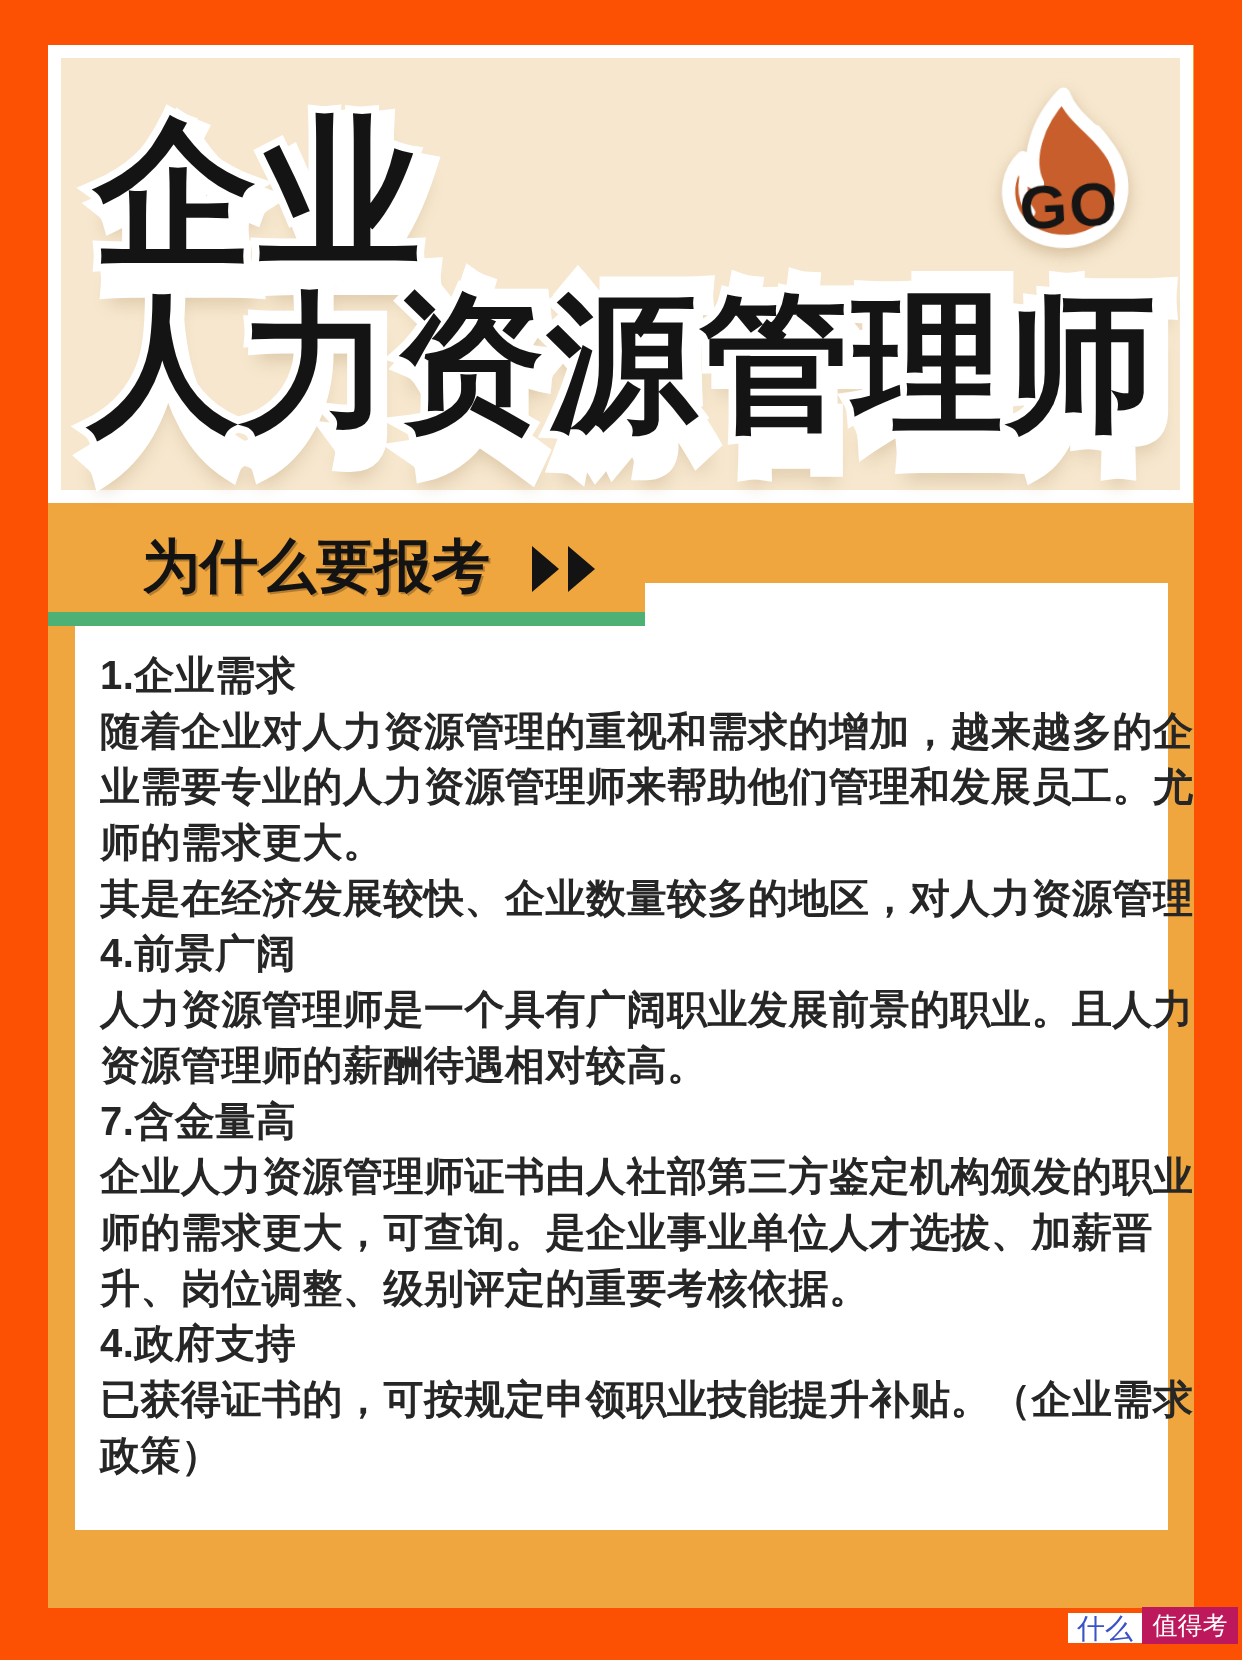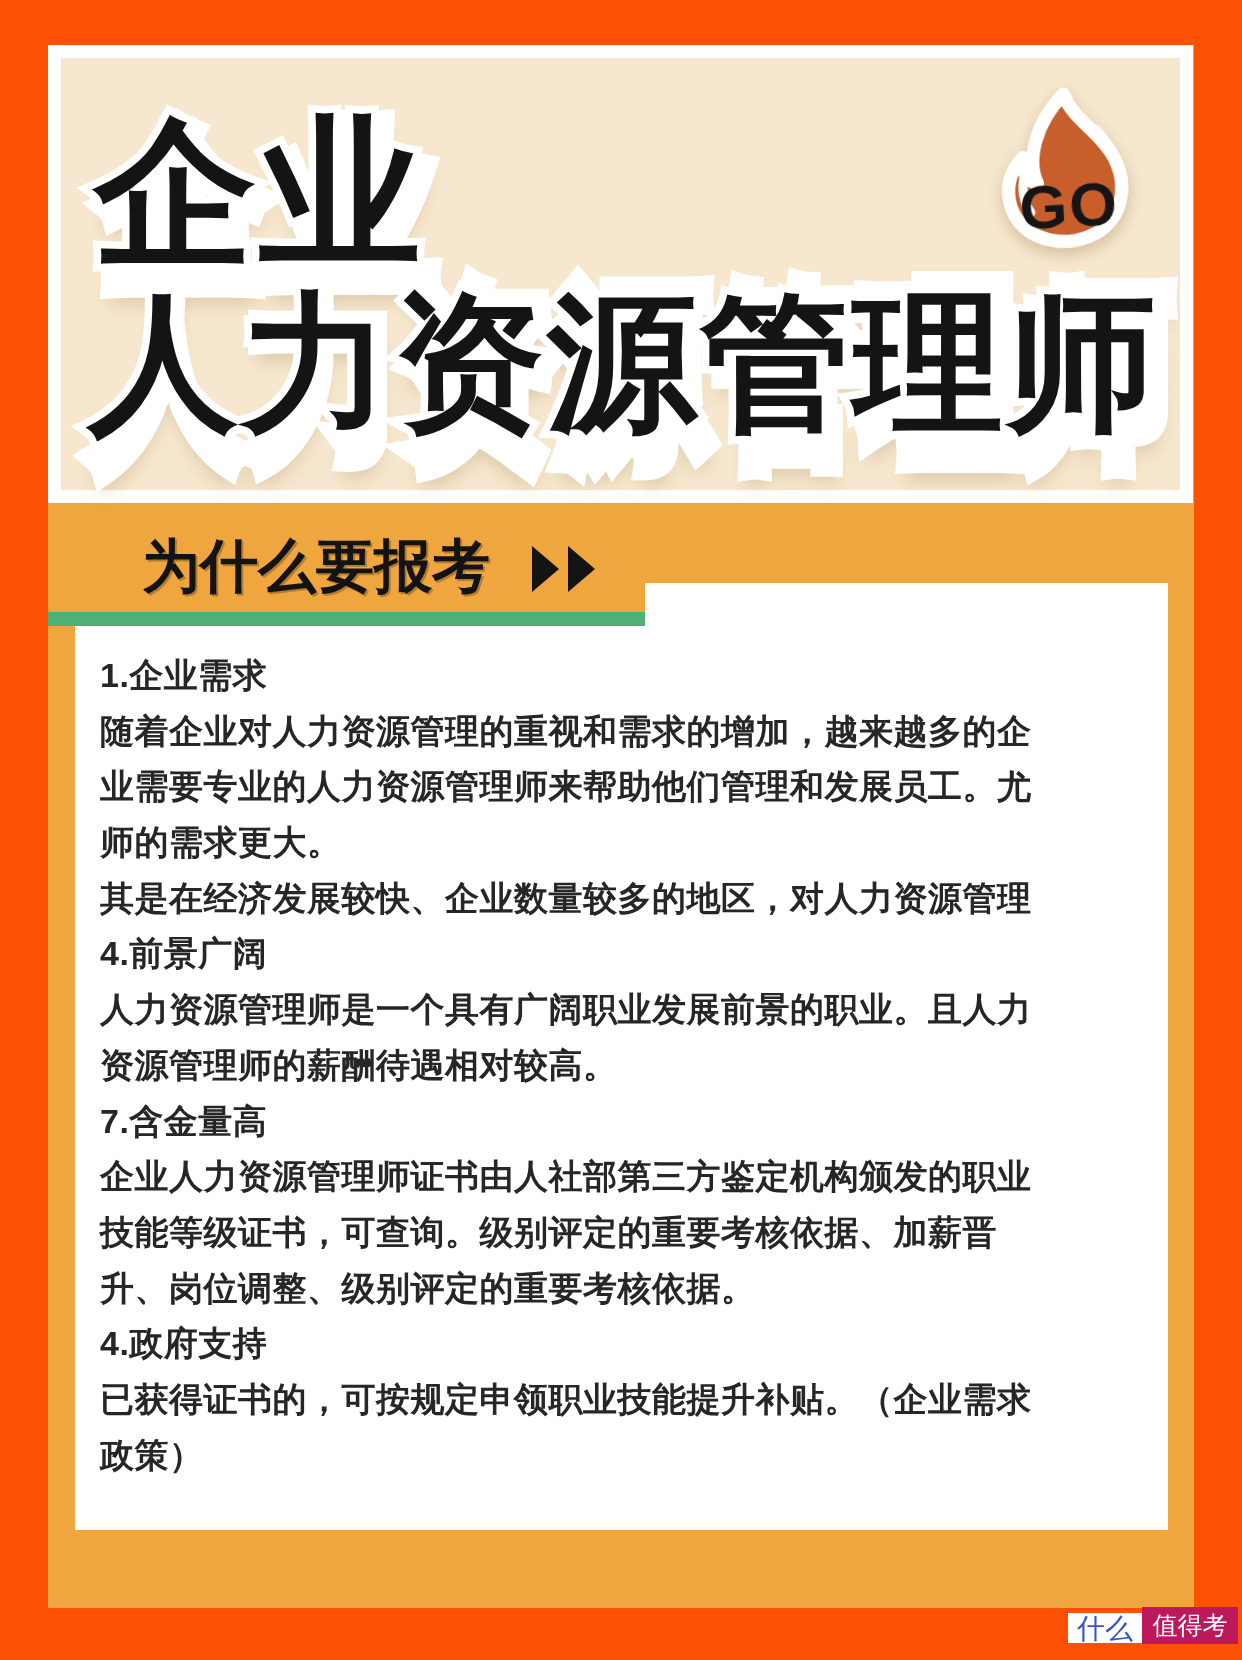--- a/index.html
+++ b/index.html
@@ -75,21 +75,21 @@
     display:block;width:0;height:0;
     border-left:27px solid #131313;
     border-top:23px solid transparent;
     border-bottom:23px solid transparent;
   }
   
   .content{
     position:absolute;left:100px;top:648px;width:1056px;z-index:3;
   }
   .body-line{
-    height:55.7px;line-height:55.7px;font-size:34px;font-weight:700;
+    height:55.7px;line-height:55.7px;font-size:40px;font-weight:700;
     color:#262626;white-space:nowrap;letter-spacing:0.5px;
   }
   
   .find-query{
     position:absolute;left:1068px;top:1613px;width:74px;height:30px;
     background:#FFFFFF;color:#3A53C5;z-index:6;
     font-family:"Liberation Serif","DejaVu Serif",serif;
     font-size:28px;line-height:31px;text-align:center;
   }
   .find-action{
@@ -143,21 +143,21 @@
       <div class="body-line">1.企业需求</div>
       <div class="body-line">随着企业对人力资源管理的重视和需求的增加，越来越多的企</div>
       <div class="body-line">业需要专业的人力资源管理师来帮助他们管理和发展员工。尤</div>
       <div class="body-line">师的需求更大。</div>
       <div class="body-line">其是在经济发展较快、企业数量较多的地区，对人力资源管理</div>
       <div class="body-line">4.前景广阔</div>
       <div class="body-line">人力资源管理师是一个具有广阔职业发展前景的职业。且人力</div>
       <div class="body-line">资源管理师的薪酬待遇相对较高。</div>
       <div class="body-line">7.含金量高</div>
       <div class="body-line">企业人力资源管理师证书由人社部第三方鉴定机构颁发的职业</div>
-      <div class="body-line">技能等级证书，可查询。级别评定的重要考核依据、加薪晋</div>
+      <div class="body-line">师的需求更大，可查询。是企业事业单位人才选拔、加薪晋</div>
       <div class="body-line">升、岗位调整、级别评定的重要考核依据。</div>
       <div class="body-line">4.政府支持</div>
       <div class="body-line">已获得证书的，可按规定申领职业技能提升补贴。（企业需求</div>
       <div class="body-line">政策）</div>
     </div>
 
   <div class="find-query">什么</div>
   <div class="find-action">值得考</div>
 
 </div>

